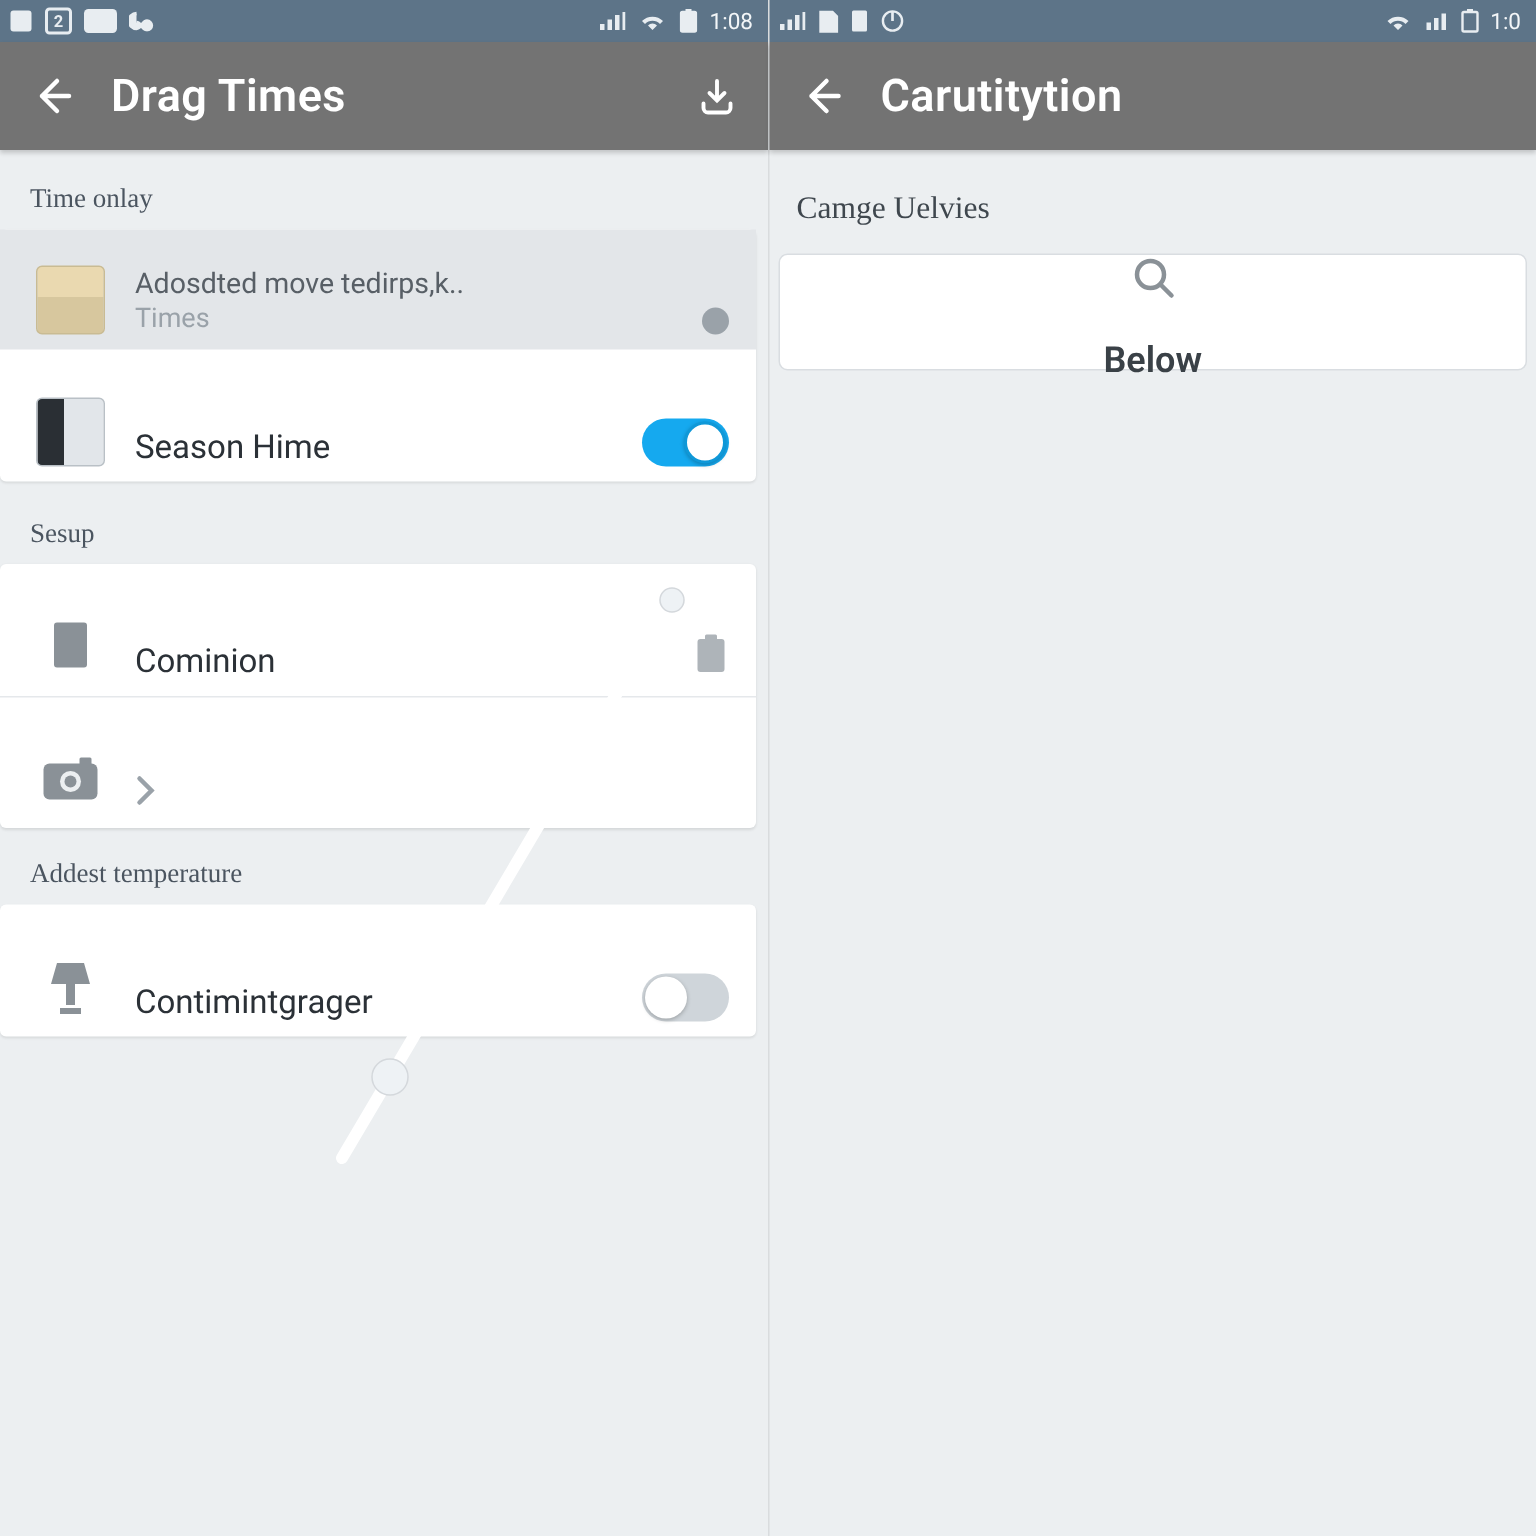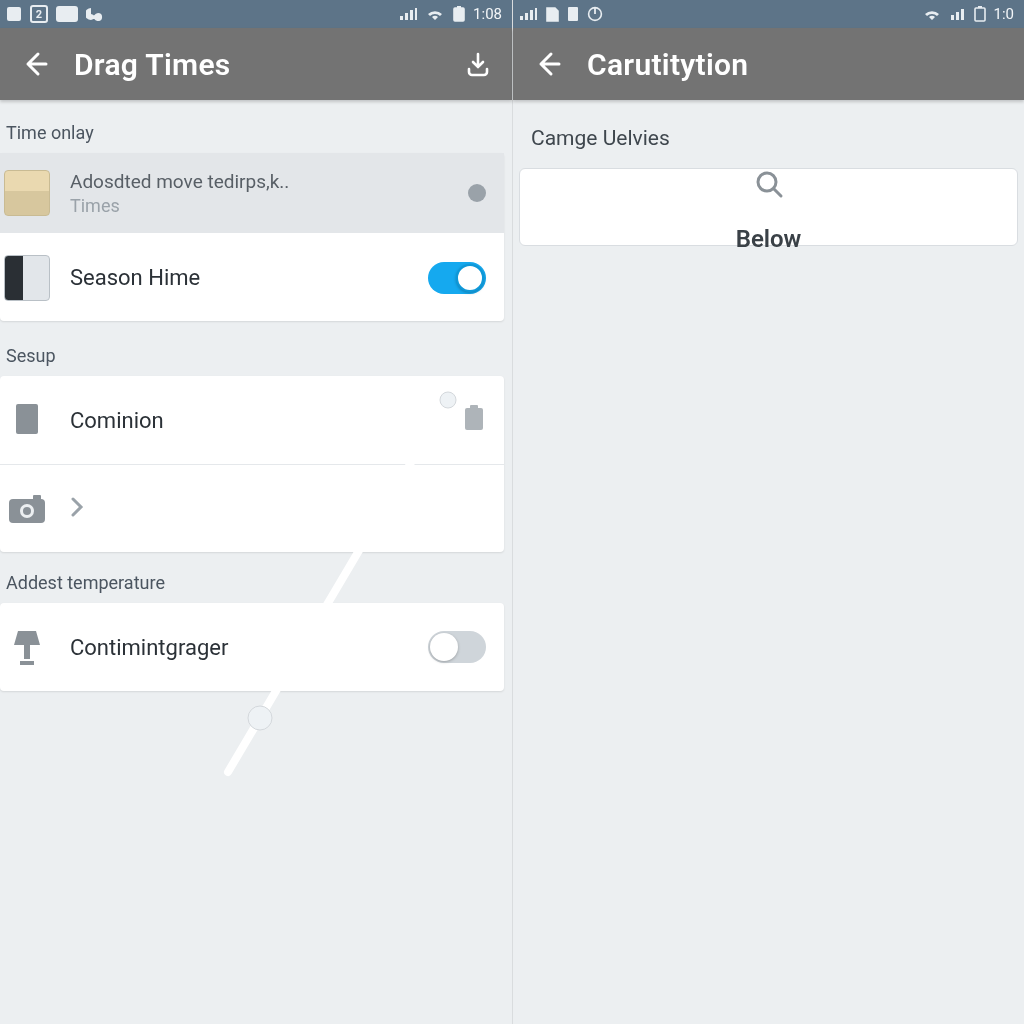--- a/index.html
+++ b/index.html
@@ -17,24 +17,24 @@
   .sq { width:18px; height:18px; border:2px solid #e8edf1; border-radius:3px; display:flex; align-items:center; justify-content:center; font-size:11px; font-weight:700; color:#e8edf1; }
   .tag { width:22px; height:16px; border-radius:3px; background:#e8edf1; }
 
   
   .appbar { height:72px; background:#737373; color:#fff; display:flex; align-items:center; padding:0 14px; gap:20px; box-shadow:0 2px 3px rgba(0,0,0,0.18); position:relative; z-index:2; }
   .appbar .title { font-size:30px; font-weight:600; letter-spacing:.3px; flex:1; }
   .iconbtn { width:40px; height:40px; display:flex; align-items:center; justify-content:center; border-radius:50%; }
 
   
   .content { flex:1; overflow:hidden; position:relative; }
-  .section-label { color:#4b5560; font-size:18px; padding:22px 0 10px 6px; }
+  .section-label { color:#4b5560; font-size:18px; padding:22px 0 10px 20px;font-family:Liberation Serif, serif; }
 
   .card { background:#fff; border-radius:4px; margin:0 8px 14px 0; box-shadow:0 1px 2px rgba(0,0,0,0.10); }
-  .row { display:flex; align-items:center; min-height:88px; padding:10px 18px 10px 4px; gap:20px; }
+  .row { display:flex; align-items:flex-end; min-height:88px; padding:10px 18px 10px 24px; gap:20px; }
   .row + .row { border-top:1px solid rgba(0,0,0,.00); }
   .row.sep { border-top:1px solid #e5e8eb; }
 
   .thumb { width:46px; height:46px; border-radius:4px; flex:0 0 auto; display:flex; align-items:center; justify-content:center; }
   .thumb.room { background:linear-gradient(180deg,#ead9b0 45%,#d7c79e 45%); border:1px solid #c9bb93; }
   .thumb.devices { background:linear-gradient(90deg,#2a2f34 0 40%,#e2e6ea 40% 100%); border:1px solid #b9c0c6; }
   .txt { flex:1; min-width:0; }
   .txt .t1 { font-size:22px; color:#2b3137; }
   .txt .t2 { font-size:18px; color:#9aa2a9; margin-top:2px; }
 

